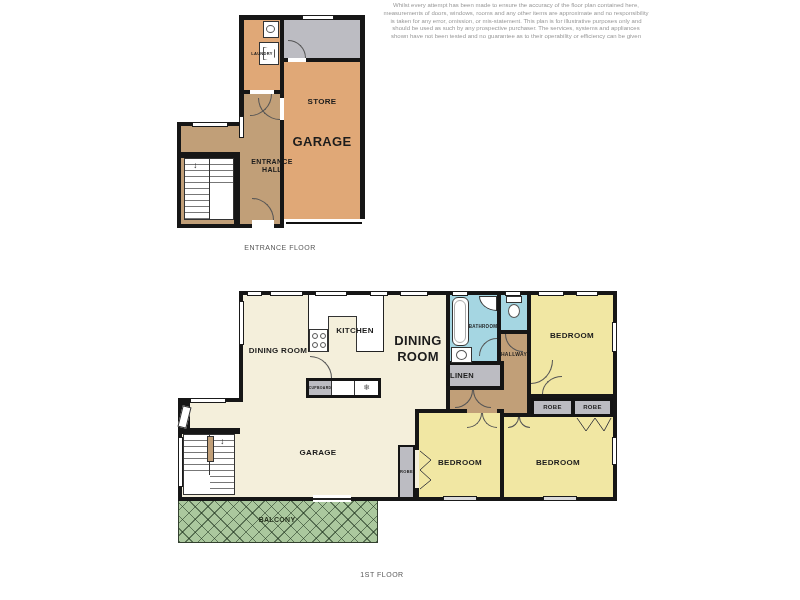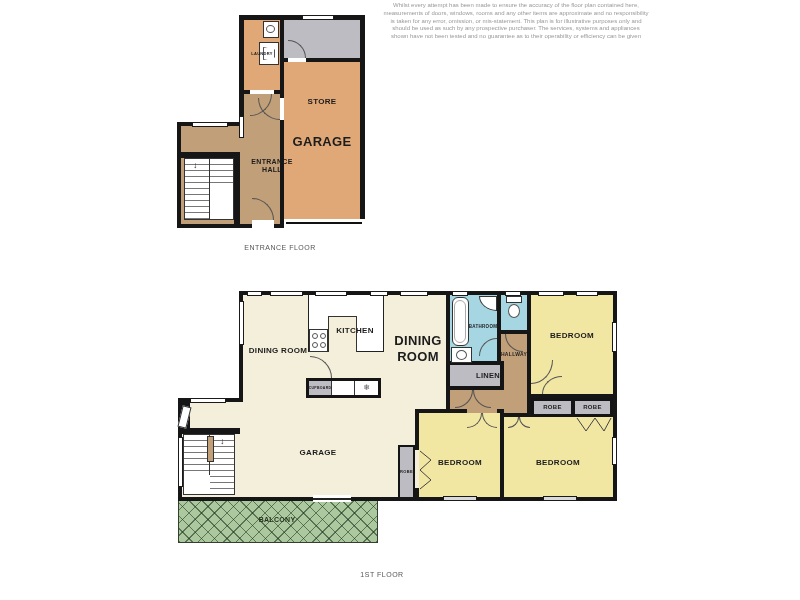--- a/index.html
+++ b/index.html
@@ -111,21 +111,21 @@
 
     <div class="r" style="left:306px;top:378px;width:75px;height:20px;background:#fff;border:3px solid #141414;">
       <div class="r" style="left:0;top:0;width:23px;height:14px;background:#bcbcc2;border-right:1px solid #333;display:flex;align-items:center;justify-content:center;">
         <span class="lbl" style="position:static;font-size:3.5px;">CUPBOARD</span>
       </div>
       <div class="r" style="left:45px;top:0;width:1px;height:14px;background:#333;"></div>
       <div class="r" style="left:46px;top:0;width:23px;height:14px;color:#555;font-size:8px;line-height:14px;text-align:center;">❄</div>
     </div>
     <div class="arc bl" style="left:310px;top:356px;width:22px;height:22px;"></div>
 
-    <div class="r" style="left:446px;top:361px;width:58px;height:29px;background:#bcbcc2;border:4px solid #141414;display:flex;align-items:center;justify-content:flex-end;">
+    <div class="r" style="left:446px;top:361px;width:58px;height:29px;background:#bcbcc2;border:4px solid #141414;display:flex;align-items:center;justify-content:flex-start;">
       <span class="lbl" style="position:static;font-size:7.5px;">LINEN</span>
     </div>
 
     <div class="r" style="left:531px;top:398px;width:43px;height:19px;background:#bcbcc2;border:3px solid #141414;display:flex;align-items:center;justify-content:center;">
       <span class="lbl" style="position:static;font-size:6px;">ROBE</span>
     </div>
     <div class="r" style="left:572px;top:398px;width:41px;height:19px;background:#bcbcc2;border:3px solid #141414;display:flex;align-items:center;justify-content:center;">
       <span class="lbl" style="position:static;font-size:6px;">ROBE</span>
     </div>
     <div class="r" style="left:398px;top:445px;width:17px;height:52px;background:#bcbcc2;border:2px solid #141414;border-bottom:0;display:flex;align-items:center;justify-content:center;">

